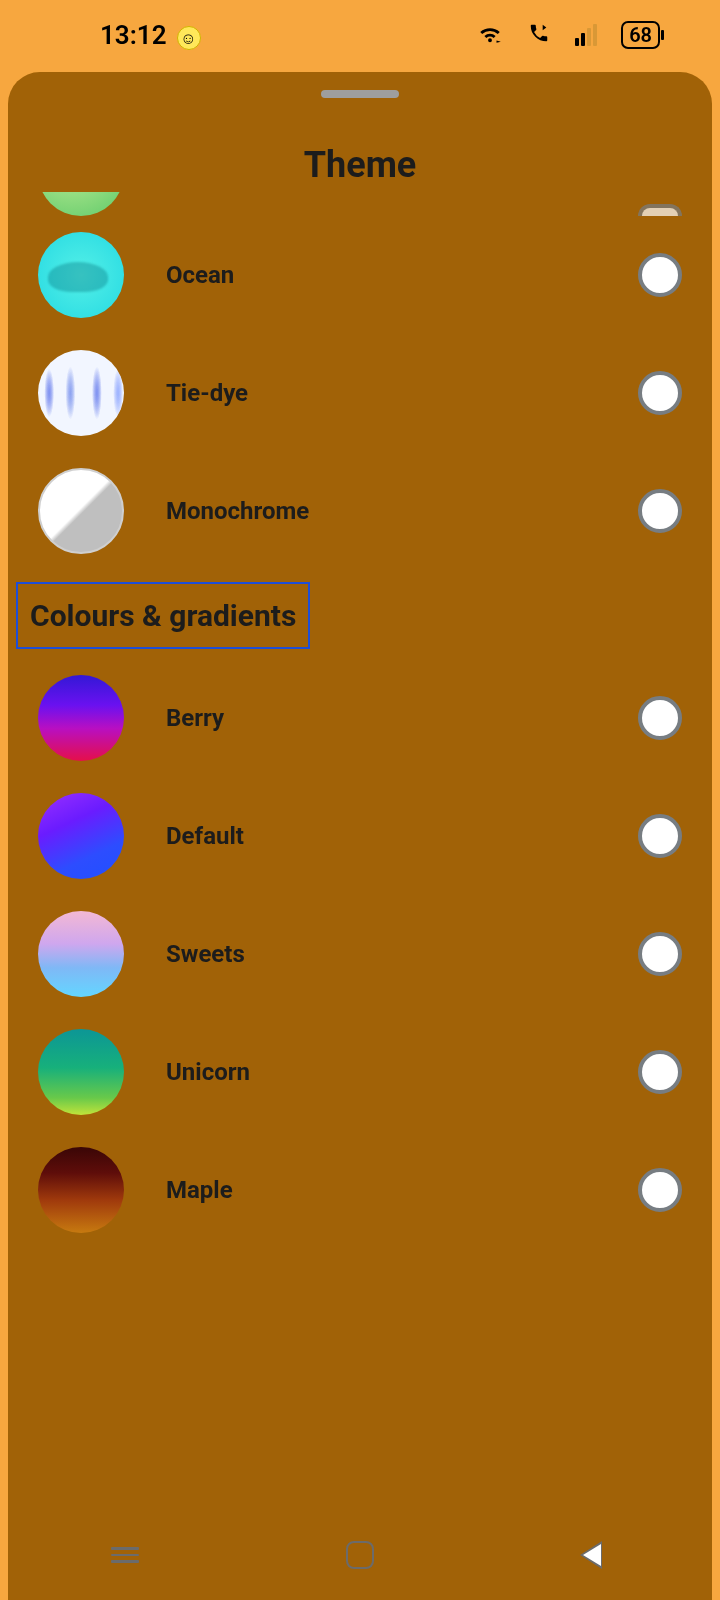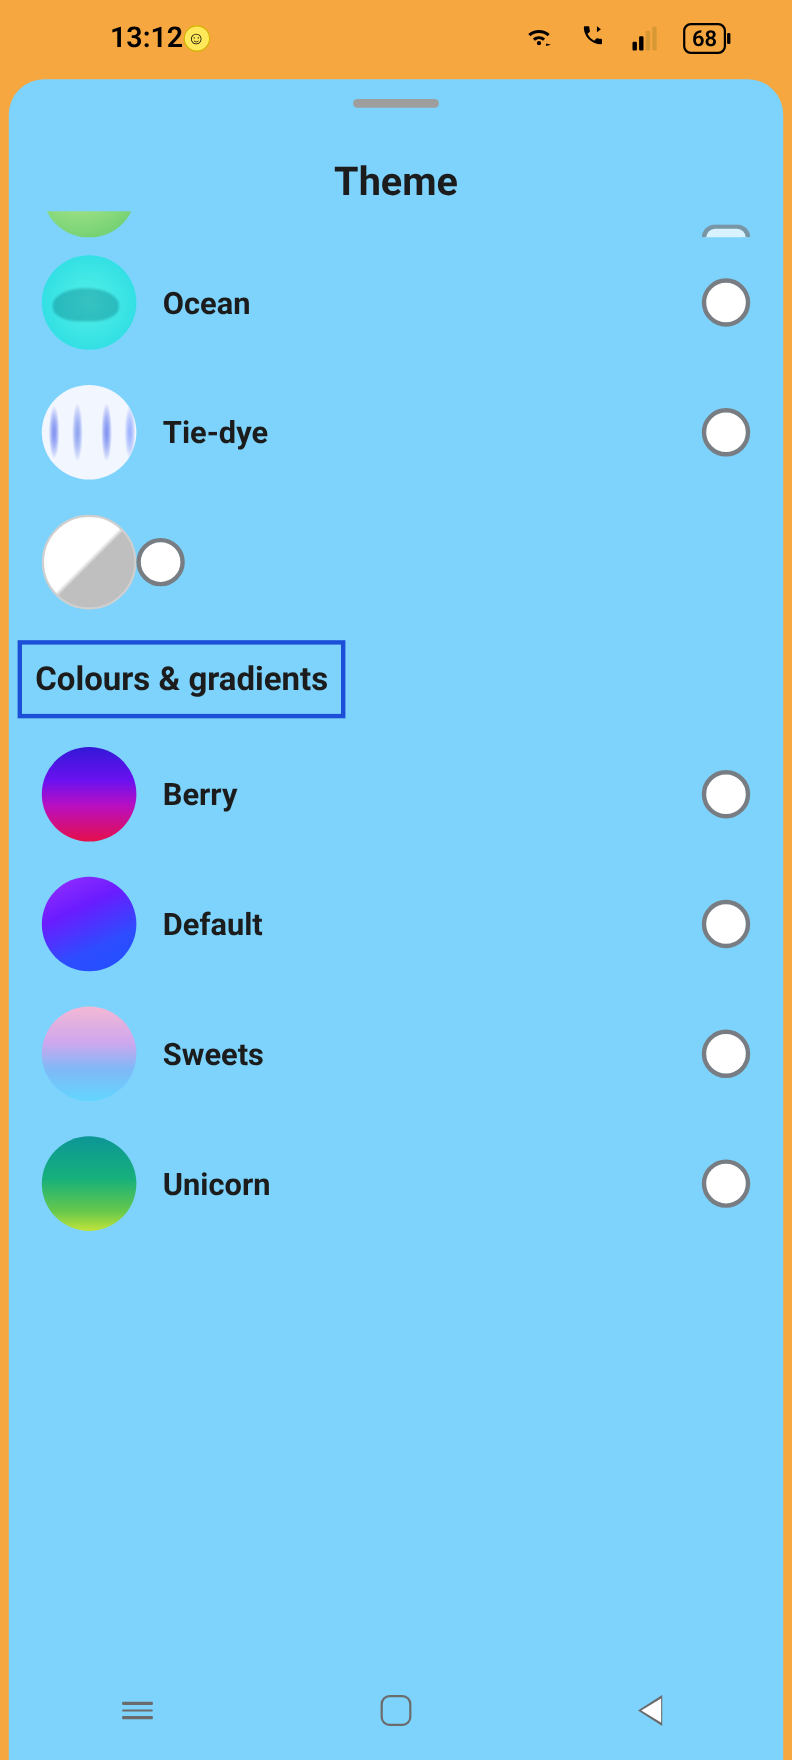--- a/index.html
+++ b/index.html
@@ -1,38 +1,38 @@
 <!DOCTYPE html>
 <html><head>
 <meta charset="utf-8">
 <style>
   * { margin: 0; padding: 0; box-sizing: border-box; font-family: -apple-system, BlinkMacSystemFont, "Segoe UI", Roboto, Helvetica, Arial, sans-serif; }
   html, body { width: 720px; height: 1600px; background: #f7a73f; overflow: hidden; }
   .status-bar { height: 70px; display: flex; align-items: center; justify-content: space-between; padding: 0 60px 0 100px; font-size: 26px; font-weight: 600; color: #000; }
-  .status-left { display: flex; align-items: center; }
+  .status-left { display: flex; align-items: flex-end; gap: 10px; }
   .status-right { display: flex; align-items: center; gap: 24px; }
   .status-emoji { width: 24px; height: 24px; background: #ffe85a; border-radius: 50%; display: inline-flex; align-items: center; justify-content: center; font-size: 16px; border:1px solid #d1b400; }
   .battery-box { border: 2.5px solid #000; border-radius: 7px; padding: 0 6px; font-size: 20px; font-weight: 600; position: relative; line-height: 24px; }
   .battery-box::after { content:""; position:absolute; right:-6px; top:50%; transform:translateY(-50%); width:3px; height:10px; background:#000; border-radius:1px; }
   .signal-bars { display:inline-flex; align-items:flex-end; gap:2px; height:22px; }
   .signal-bars span { width:4px; background:#000; border-radius:1px; }
   .signal-bars span.dim { background:#d99836; }
-  .sheet { position: absolute; left: 8px; right: 8px; top: 72px; bottom: 0; background: #7dd3fc; border-top-left-radius: 32px; border-top-right-radius: 32px; overflow: hidden; display: flex; flex-direction: column; }
+  .sheet { position: absolute; left: 8px; right: 8px; top: 72px; bottom: 0; background: #a16207; border-top-left-radius: 32px; border-top-right-radius: 32px; overflow: hidden; display: flex; flex-direction: column; }
   .drag-handle { width: 78px; height: 8px; background: #9e9e9e; border-radius: 4px; margin: 18px auto 0; }
   .sheet-title { text-align: center; font-size: 36px; font-weight: 700; color: #1c1c1c; margin-top: 46px; margin-bottom: 6px; }
   .list { flex: 1; overflow: hidden; position: relative; }
   .row { display: flex; align-items: center; padding: 16px 30px 16px 30px; }
   .row.clipped { padding-top: 0; padding-bottom: 0; height: 24px; overflow: hidden; align-items: flex-end; }
   .row.clipped .swatch { margin-top: -62px; }
   .row.clipped .radio { margin-top: -62px; opacity:0.7; height:12px; border-bottom:none; border-top-width:4px; border-radius:22px 22px 0 0; width:44px; }
   .swatch { width: 86px; height: 86px; border-radius: 50%; flex-shrink: 0; }
-  .label { font-size: 28px; font-weight: 700; color: #1c1c1c; margin-left: 24px; flex: 1; }
+  .label { font-size: 24px; font-weight: 700; color: #1c1c1c; margin-left: 42px; flex: 1; }
   .radio { width: 44px; height: 44px; border: 4px solid #777d82; border-radius: 50%; background: #fff; }
   .section-header { font-size: 30px; font-weight: 700; color: #1c1c1c; padding: 26px 20px 24px 20px; }
-  .highlight-box { border: 4px solid #1d4ed8; display:inline-block; padding: 0; }
+  .highlight-box { border: 2px solid #1d4ed8; display:inline-block; padding: 0; }
   
   .sw-green-clip { background: radial-gradient(circle at 40% 30%, #c7f098, #5dc969); }
   .sw-ocean { background: radial-gradient(circle at 50% 50%, #54f0e7, #25d9e2); position:relative; overflow:hidden; }
   .sw-ocean::before { content:""; position:absolute; left:10px; top:30px; width:60px; height:30px; background: rgba(0,110,120,.35); border-radius:50% 50% 40% 40%; filter:blur(1px); }
   .sw-tiedye { background: #f2f6ff; position:relative; overflow:hidden; }
   .sw-tiedye::before, .sw-tiedye::after { content:""; position:absolute; inset:-10px; background: radial-gradient(ellipse 8px 40px at 20% 50%, #7c8ff0 0, transparent 60%), radial-gradient(ellipse 8px 44px at 40% 50%, #8aa0f0 0, transparent 60%), radial-gradient(ellipse 8px 44px at 65% 50%, #7c8ff0 0, transparent 60%), radial-gradient(ellipse 8px 40px at 85% 50%, #9ab0ff 0, transparent 60%); opacity:.8; }
   .sw-mono { background: linear-gradient(135deg, #ffffff 0 48%, #bfbfbf 52% 100%); border:2px solid #cfcfcf; }
   .sw-default { background: linear-gradient(155deg, #9a30ff 0%, #6a1cff 35%, #2d4dff 70%, #2050ff 100%); }
   .sw-berry { background: linear-gradient(180deg, #3318d6 0%, #6a11f0 35%, #b80fc2 62%, #e50f4a 100%); }
   .sw-sweets { background: linear-gradient(180deg, #f3b8d4 0%, #cfa7ee 38%, #7fb8f6 66%, #63d6ff 100%); }
@@ -102,20 +102,21 @@
     </div>
 
     <div class="row">
       <div class="swatch sw-tiedye"></div>
       <div class="label">Tie-dye</div>
       <div class="radio"></div>
     </div>
 
     <div class="row">
       <div class="swatch sw-mono"></div>
+      <div class="label">Monochrome</div>
       <div class="radio"></div>
     </div>
 
     <div class="hl-wrap">
       <div class="highlight-box">
         <div class="section-header">Colours &amp; gradients</div>
       </div>
     </div>
 
     <div class="row">
@@ -136,20 +137,25 @@
       <div class="radio"></div>
     </div>
 
 
     <div class="row">
       <div class="swatch sw-tropical"></div>
       <div class="label">Unicorn</div>
       <div class="radio"></div>
     </div>
 
+    <div class="row">
+      <div class="swatch sw-maple"></div>
+      <div class="label">Maple</div>
+      <div class="radio"></div>
+    </div>
 
 
   </div>
 
   <div class="navbar">
     <div class="nav-btn">
       <div class="nav-lines">
           <span></span>
           <span></span>
           <span></span>

